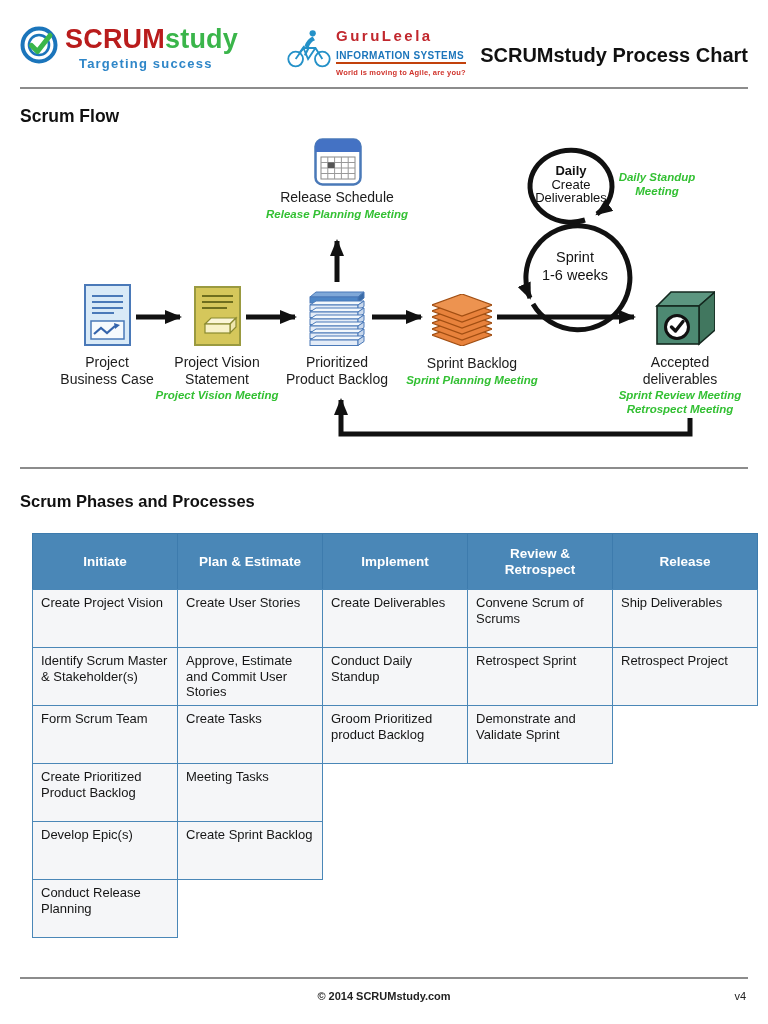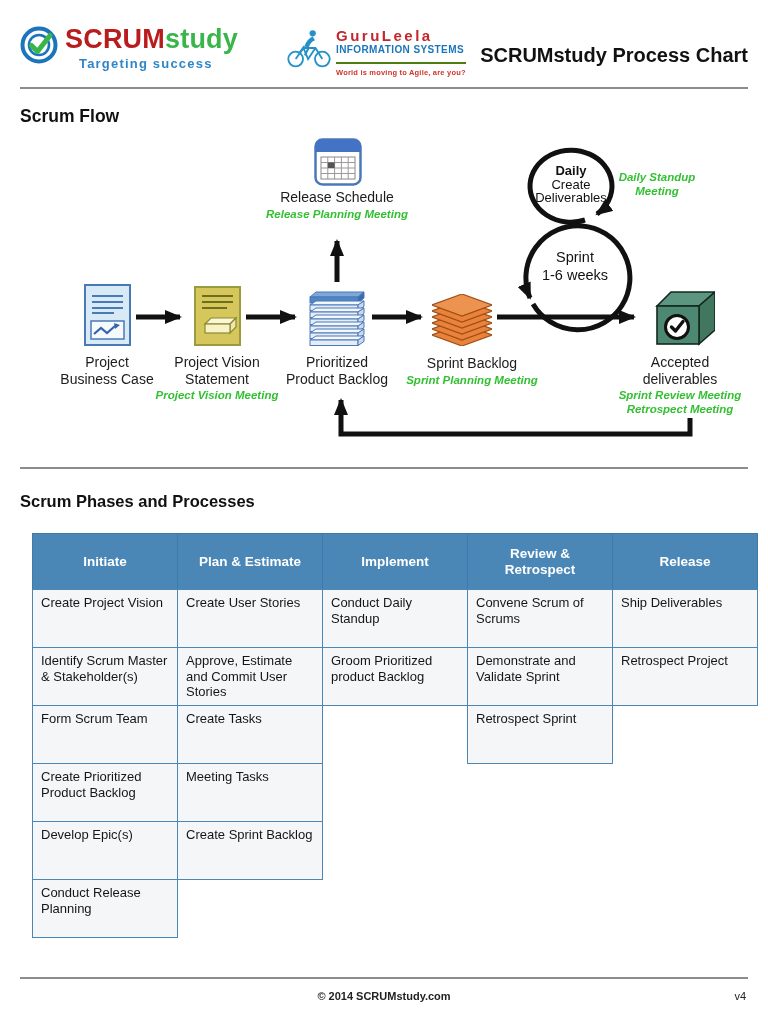--- a/index.html
+++ b/index.html
@@ -11,21 +11,21 @@
   
   .brand{position:absolute;left:20px;top:25px;display:flex;align-items:flex-start;}
   .brand-text{margin-left:5px;}
   .brand-name{font-size:27px;font-weight:700;line-height:28px;letter-spacing:.2px;}
   .brand-scrum{color:#b91c1c;} .brand-study{color:#3AB54A;}
   .brand-tagline{font-size:13px;font-weight:600;color:#2E86C8;letter-spacing:1.2px;margin:3px 0 4px 14px;}
   .partner{position:absolute;left:286px;top:27px;display:flex;align-items:flex-start;}
   .partner-text{margin-left:4px;}
   .partner-name{font-size:15px;font-weight:700;color:#C1272D;letter-spacing:2.5px;}
   .partner-sub{font-size:10px;font-weight:700;color:#1B75BB;letter-spacing:.4px;
-               border-bottom:2px solid #4d7c0f;padding-bottom:7px;margin-top:0;}
+               border-bottom:2px solid #c2410c;padding-bottom:1px;margin-top:6px;}
   .partner-tag{font-size:7.5px;font-weight:700;color:#D0342C;margin-top:4px;letter-spacing:.2px;}
   .doc-title{position:absolute;right:20px;top:44px;font-size:20px;font-weight:700;color:#111;}
 
   
   .flow{position:absolute;left:0;top:100px;width:768px;height:367px;}
   .flow h2{position:absolute;left:20px;top:6px;margin:0;font-size:17.5px;font-weight:700;color:#111;}
   .flow-svg{position:absolute;left:0;top:0;}
   .icon{position:absolute;line-height:0;}
   .icon-calendar{left:314px;top:38px;}
   .icon-doc1{left:84px;top:184px;}
@@ -287,29 +287,30 @@
         <div class="th">Plan &amp; Estimate</div>
         <div class="cell">Create User Stories</div>
         <div class="cell">Approve, Estimate and Commit User Stories</div>
         <div class="cell">Create Tasks</div>
         <div class="cell">Meeting Tasks</div>
         <div class="cell">Create Sprint Backlog</div>
       </div>
 
       <div class="col">
         <div class="th">Implement</div>
+        <div class="cell">Create Deliverables</div>
         <div class="cell">Conduct Daily Standup</div>
         <div class="cell">Groom Prioritized product Backlog</div>
       </div>
 
       <div class="col">
         <div class="th">Review &amp; Retrospect</div>
         <div class="cell">Convene Scrum of Scrums</div>
+        <div class="cell">Retrospect Sprint</div>
         <div class="cell">Demonstrate and Validate Sprint</div>
-        <div class="cell">Retrospect Sprint</div>
       </div>
 
       <div class="col">
         <div class="th">Release</div>
         <div class="cell">Ship Deliverables</div>
         <div class="cell">Retrospect Project</div>
       </div>
 
     </div>
   </section>

